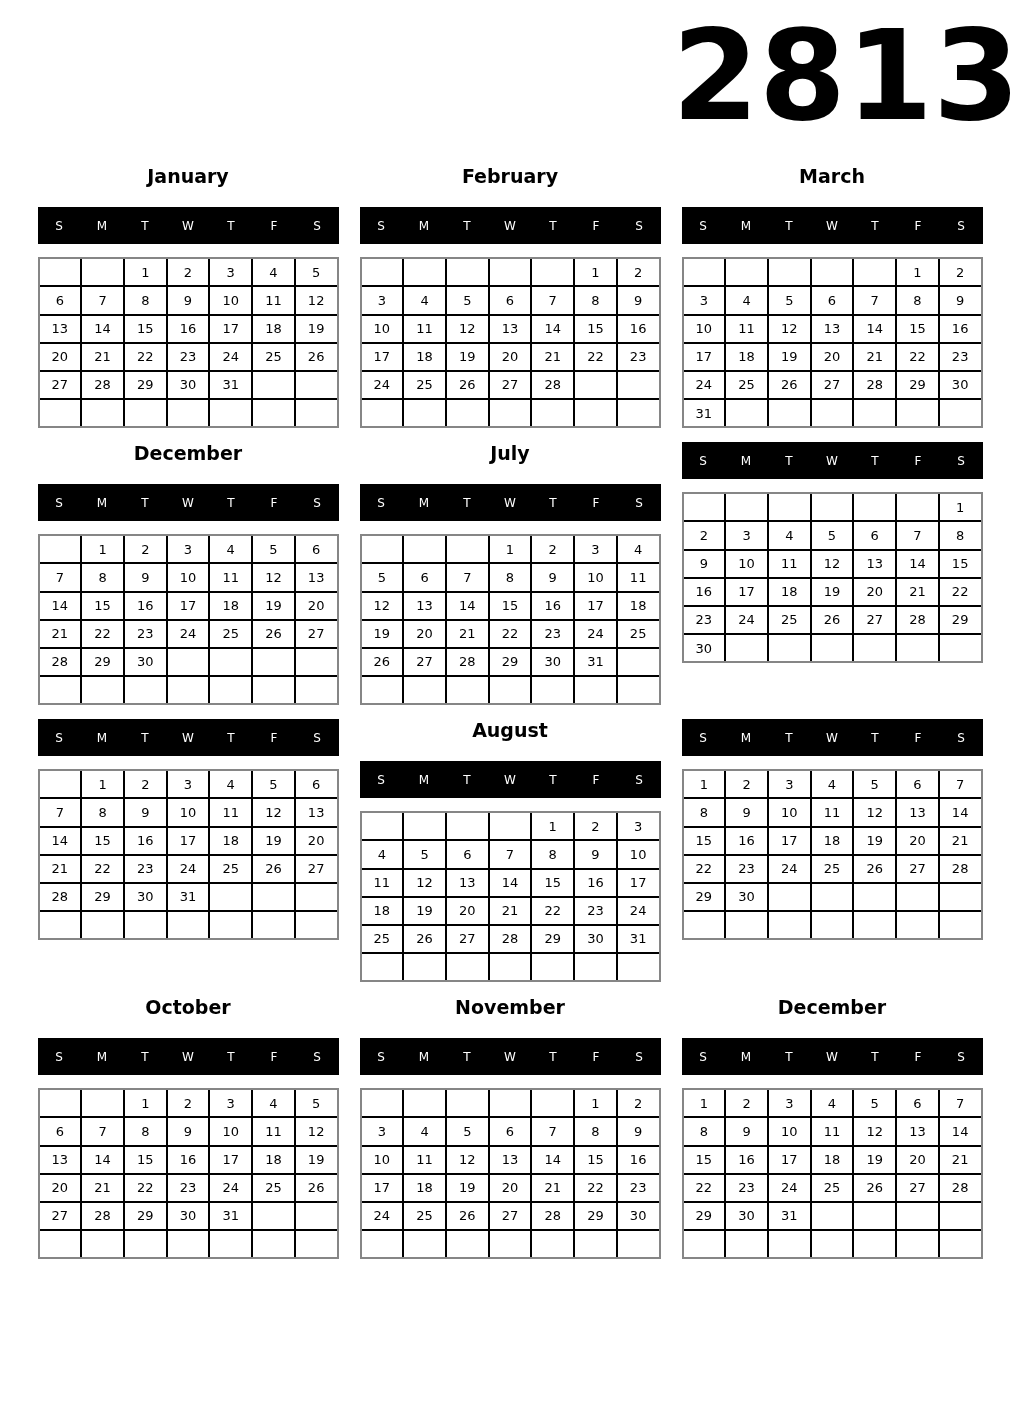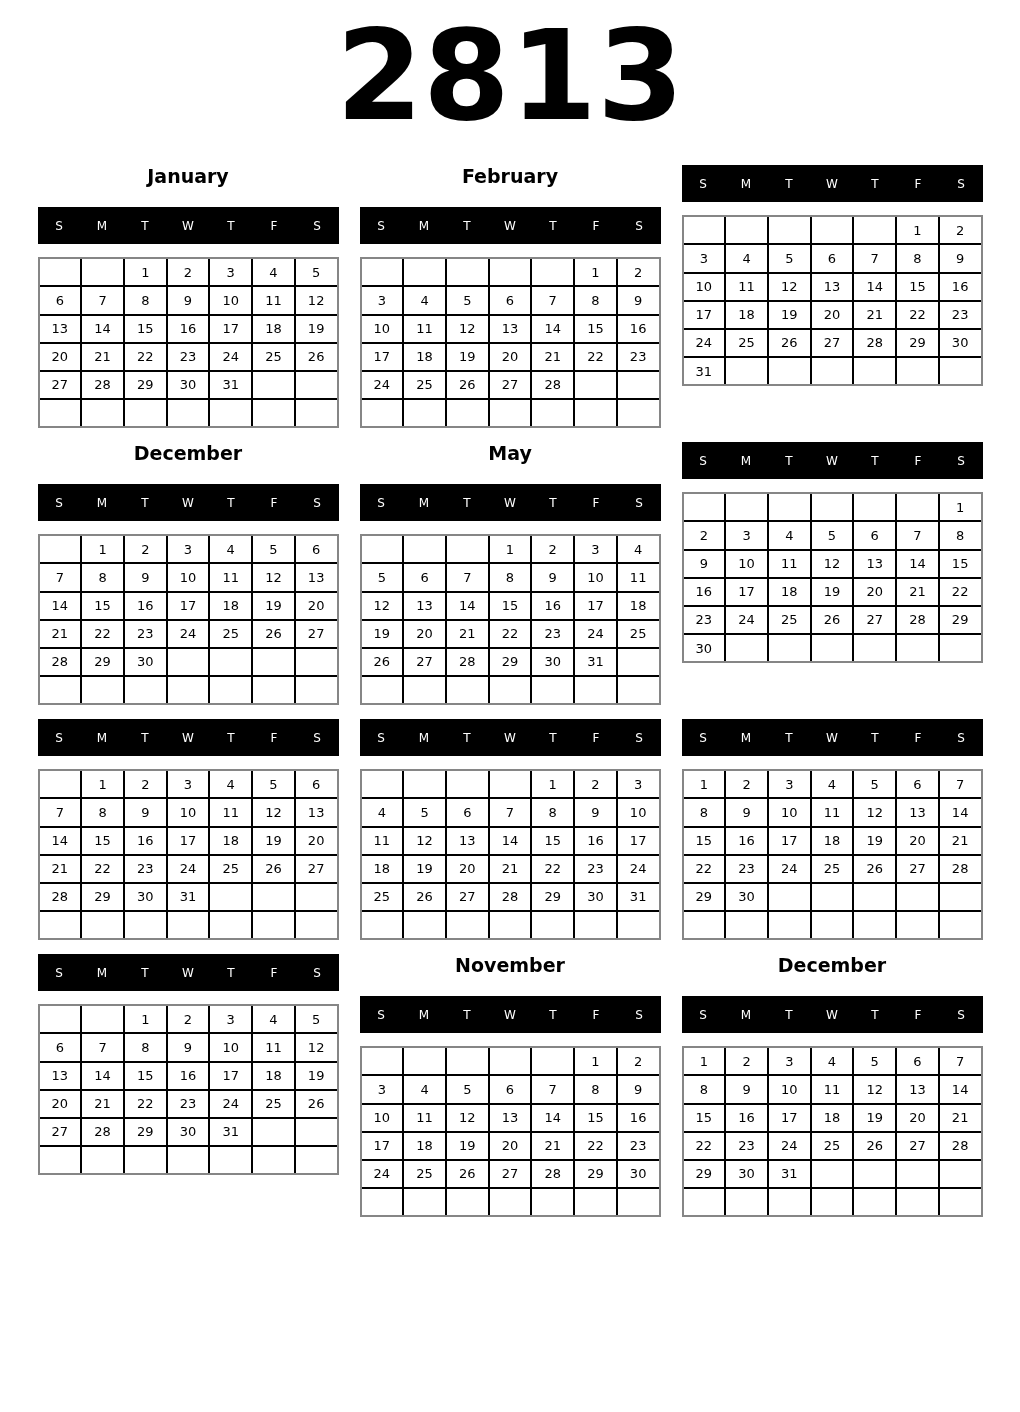--- a/index.html
+++ b/index.html
@@ -8,21 +8,21 @@
     --inner:#000000; --outer:#868686;
   }
   html,body{margin:0;padding:0;}
   body{
     width:1020px;height:1412px;background:var(--bg);
     font-family:"DejaVu Sans","Liberation Sans",sans-serif;
     color:var(--text);overflow:hidden;
   }
   .year{
     margin:10px 0 24px 0;
-    text-align:center;
+    text-align:right;
     font-size:125px;line-height:1.05;
     font-weight:bold;letter-spacing:0px;
   }
   .months{
     width:945px;margin:16px auto;
     display:grid;
     grid-template-columns:repeat(3,301px);
     column-gap:21px;row-gap:14px;
   }
   .month{width:301px;}
@@ -163,20 +163,21 @@
           <div class="day-cell"></div>
           <div class="day-cell"></div>
           <div class="day-cell"></div>
           <div class="day-cell"></div>
           <div class="day-cell"></div>
           <div class="day-cell"></div>
           <div class="day-cell"></div>
         </div>
       </div>
       <div class="month">
+        <div class="month-name">March</div>
         <div class="dow-row">
           <div class="dow-cell">S</div>
           <div class="dow-cell">M</div>
           <div class="dow-cell">T</div>
           <div class="dow-cell">W</div>
           <div class="dow-cell">T</div>
           <div class="dow-cell">F</div>
           <div class="dow-cell">S</div>
         </div>
         <div class="grid">
@@ -274,21 +275,21 @@
           <div class="day-cell"></div>
           <div class="day-cell"></div>
           <div class="day-cell"></div>
           <div class="day-cell"></div>
           <div class="day-cell"></div>
           <div class="day-cell"></div>
           <div class="day-cell"></div>
         </div>
       </div>
       <div class="month">
-        <div class="month-name">May</div>
+        <div class="month-name">July</div>
         <div class="dow-row">
           <div class="dow-cell">S</div>
           <div class="dow-cell">M</div>
           <div class="dow-cell">T</div>
           <div class="dow-cell">W</div>
           <div class="dow-cell">T</div>
           <div class="dow-cell">F</div>
           <div class="dow-cell">S</div>
         </div>
         <div class="grid">
@@ -440,20 +441,21 @@
           <div class="day-cell"></div>
           <div class="day-cell"></div>
           <div class="day-cell"></div>
           <div class="day-cell"></div>
           <div class="day-cell"></div>
           <div class="day-cell"></div>
           <div class="day-cell"></div>
         </div>
       </div>
       <div class="month">
+        <div class="month-name">August</div>
         <div class="dow-row">
           <div class="dow-cell">S</div>
           <div class="dow-cell">M</div>
           <div class="dow-cell">T</div>
           <div class="dow-cell">W</div>
           <div class="dow-cell">T</div>
           <div class="dow-cell">F</div>
           <div class="dow-cell">S</div>
         </div>
         <div class="grid">
@@ -550,20 +552,21 @@
           <div class="day-cell"></div>
           <div class="day-cell"></div>
           <div class="day-cell"></div>
           <div class="day-cell"></div>
           <div class="day-cell"></div>
           <div class="day-cell"></div>
           <div class="day-cell"></div>
         </div>
       </div>
       <div class="month">
+        <div class="month-name">October</div>
         <div class="dow-row">
           <div class="dow-cell">S</div>
           <div class="dow-cell">M</div>
           <div class="dow-cell">T</div>
           <div class="dow-cell">W</div>
           <div class="dow-cell">T</div>
           <div class="dow-cell">F</div>
           <div class="dow-cell">S</div>
         </div>
         <div class="grid">

